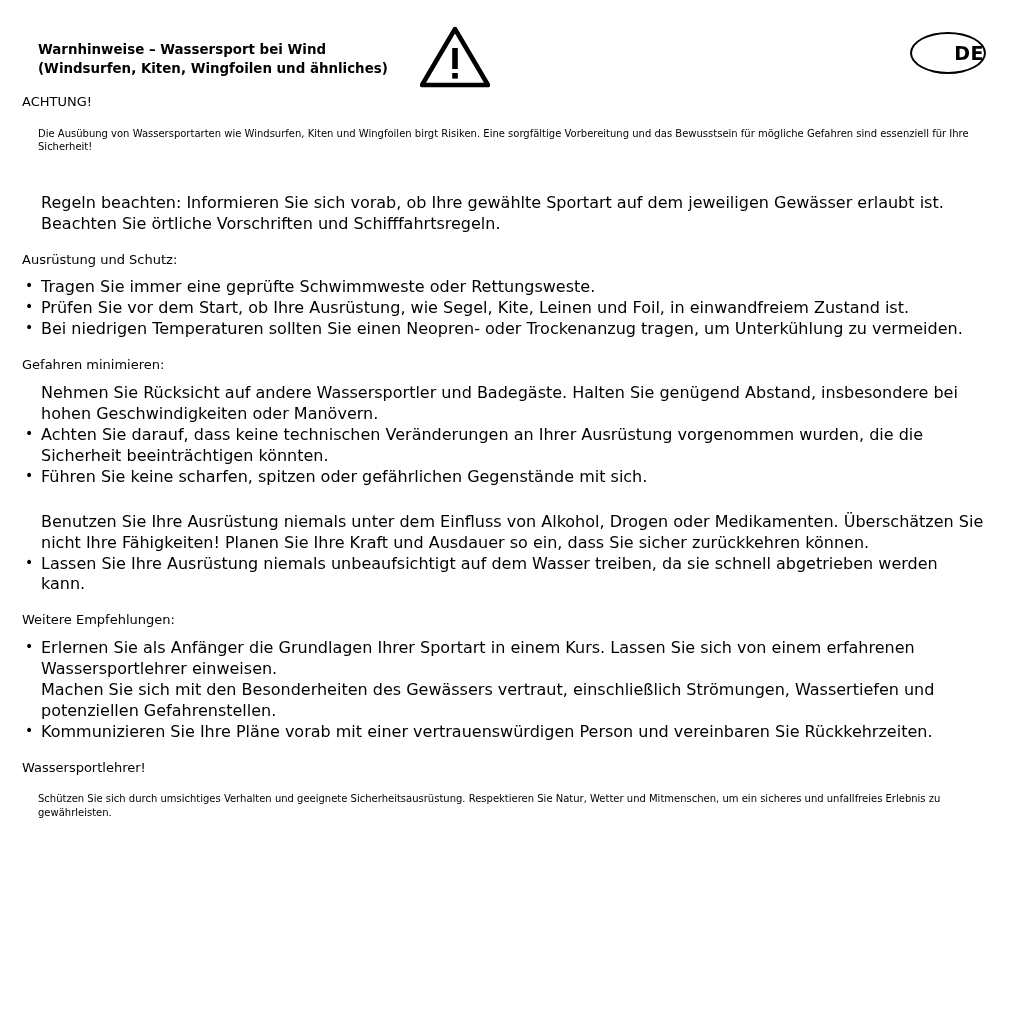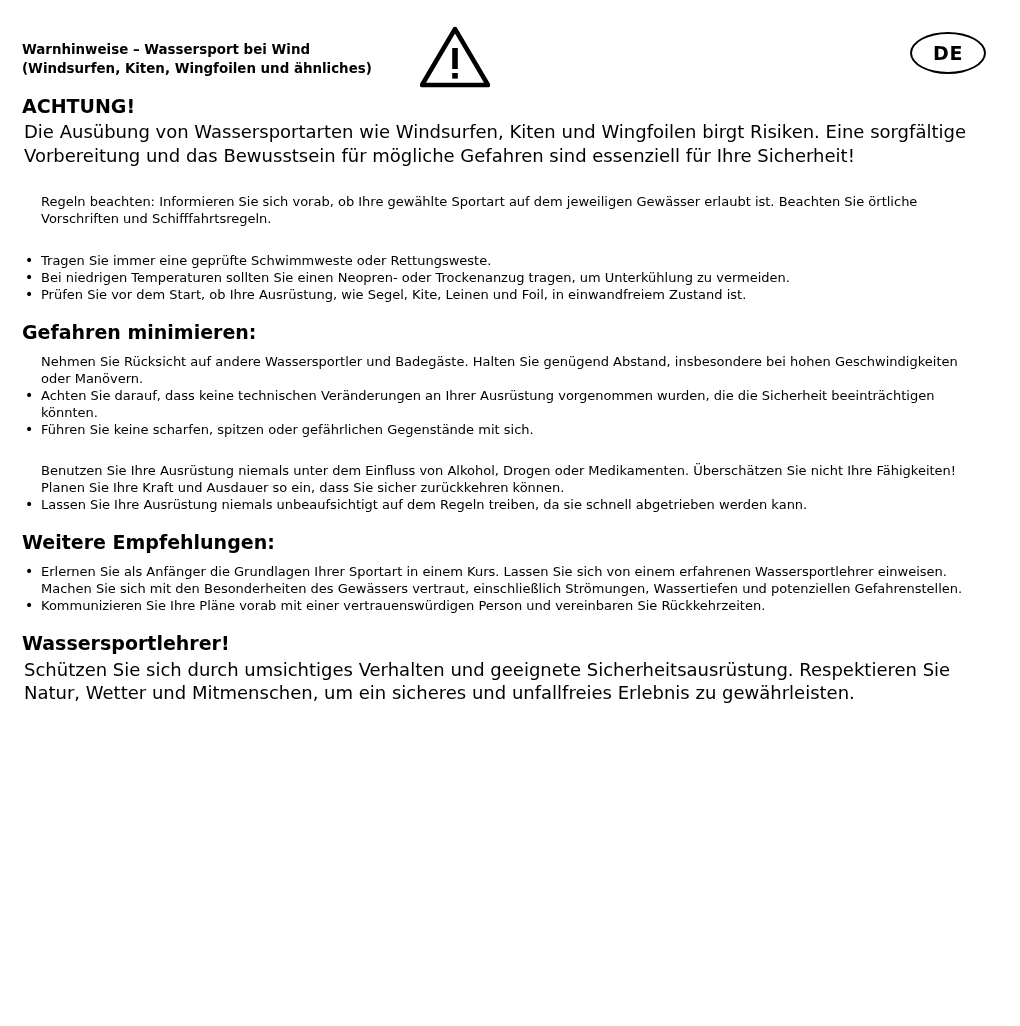--- a/index.html
+++ b/index.html
@@ -25,21 +25,21 @@
     padding: 38px 34px 0 22px;
   }
 
   
   .header {
     position: relative;
     height: 52px;
   }
   .title-block {
     position: absolute;
-    left: 0;
+    left: 16px;
     top: 2px;
     font-weight: bold;
     font-size: 13.4px;
     line-height: 1.42;
     white-space: nowrap;
   }
   .warn-triangle {
     position: absolute;
     left: 398px;
     top: -12px;
@@ -49,55 +49,55 @@
   .de-badge {
     position: absolute;
     right: 0;
     top: -6px;
     width: 72px;
     height: 38px;
     border: 2.4px solid #000;
     border-radius: 50%;
     display: flex;
     align-items: center;
-    justify-content: center;
+    justify-content: flex-end;
     font-weight: bold;
     font-size: 19px;
     letter-spacing: 0.5px;
   }
 
   
   .content {
     margin-top: 4px;
   }
   h2.sec {
-    font-weight: bold;
-    font-size: 19px;
+    font-weight: normal;
+    font-size: 13px;
     margin: 0 0 2px 0;
     padding: 0;
   }
   .para {
-    margin: 2px;
+    margin: 16px;
     padding: 0;
-    font-size: 18px;
+    font-size: 10px;
     line-height: 1.31;
   }
   .gap-lg { height: 17px; }
   .gap-sm { height: 7px; }
 
   ul.list {
     margin: 0;
     padding: 0;
     list-style: none;
   }
   ul.list > li {
     position: relative;
     padding-left: 19px;
     margin: 0 0 0 0;
-    font-size: 13px;
+    font-size: 16px;
     line-height: 1.31;
   }
   ul.list > li.bulleted::before {
     content: "\2022";
     position: absolute;
     left: 3px;
     top: -1px;
     font-size: 14px;
     line-height: 1.31;
   }
@@ -133,43 +133,44 @@
 
     <div class="gap-lg"></div>
 
     <div class="gap-sm"></div>
     <ul class="list">
       <li>Regeln beachten: Informieren Sie sich vorab, ob Ihre gewählte Sportart auf dem jeweiligen Gewässer erlaubt ist. Beachten Sie örtliche Vorschriften und Schifffahrtsregeln.</li>
     </ul>
 
     <div class="gap-lg"></div>
 
+    <h2 class="sec">Ausrüstung und Schutz:</h2>
     <div class="gap-sm"></div>
     <ul class="list">
       <li class="bulleted">Tragen Sie immer eine geprüfte Schwimmweste oder Rettungsweste.</li>
+      <li class="bulleted">Prüfen Sie vor dem Start, ob Ihre Ausrüstung, wie Segel, Kite, Leinen und Foil, in einwandfreiem Zustand ist.</li>
       <li class="bulleted">Bei niedrigen Temperaturen sollten Sie einen Neopren- oder Trockenanzug tragen, um Unterkühlung zu vermeiden.</li>
-      <li class="bulleted">Prüfen Sie vor dem Start, ob Ihre Ausrüstung, wie Segel, Kite, Leinen und Foil, in einwandfreiem Zustand ist.</li>
     </ul>
 
     <div class="gap-lg"></div>
 
     <h2 class="sec">Gefahren minimieren:</h2>
     <div class="gap-sm"></div>
     <ul class="list">
       <li>Nehmen Sie Rücksicht auf andere Wassersportler und Badegäste. Halten Sie genügend Abstand, insbesondere bei hohen Geschwindigkeiten oder Manövern.</li>
       <li class="bulleted">Achten Sie darauf, dass keine technischen Veränderungen an Ihrer Ausrüstung vorgenommen wurden, die die Sicherheit beeinträchtigen könnten.</li>
       <li class="bulleted">Führen Sie keine scharfen, spitzen oder gefährlichen Gegenstände mit sich.</li>
     </ul>
 
     <div class="gap-lg"></div>
 
     <div class="gap-sm"></div>
     <ul class="list">
       <li>Benutzen Sie Ihre Ausrüstung niemals unter dem Einfluss von Alkohol, Drogen oder Medikamenten. Überschätzen Sie nicht Ihre Fähigkeiten! Planen Sie Ihre Kraft und Ausdauer so ein, dass Sie sicher zurückkehren können.</li>
-      <li class="bulleted">Lassen Sie Ihre Ausrüstung niemals unbeaufsichtigt auf dem Regeln treiben, da sie schnell abgetrieben werden kann.</li>
+      <li class="bulleted">Lassen Sie Ihre Ausrüstung niemals unbeaufsichtigt auf dem Wasser treiben, da sie schnell abgetrieben werden kann.</li>
     </ul>
 
     <div class="gap-lg"></div>
 
     <h2 class="sec">Weitere Empfehlungen:</h2>
     <div class="gap-sm"></div>
     <ul class="list">
       <li class="bulleted">Erlernen Sie als Anfänger die Grundlagen Ihrer Sportart in einem Kurs. Lassen Sie sich von einem erfahrenen Wassersportlehrer einweisen.</li>
       <li>Machen Sie sich mit den Besonderheiten des Gewässers vertraut, einschließlich Strömungen, Wassertiefen und potenziellen Gefahrenstellen.</li>
       <li class="bulleted">Kommunizieren Sie Ihre Pläne vorab mit einer vertrauenswürdigen Person und vereinbaren Sie Rückkehrzeiten.</li>

